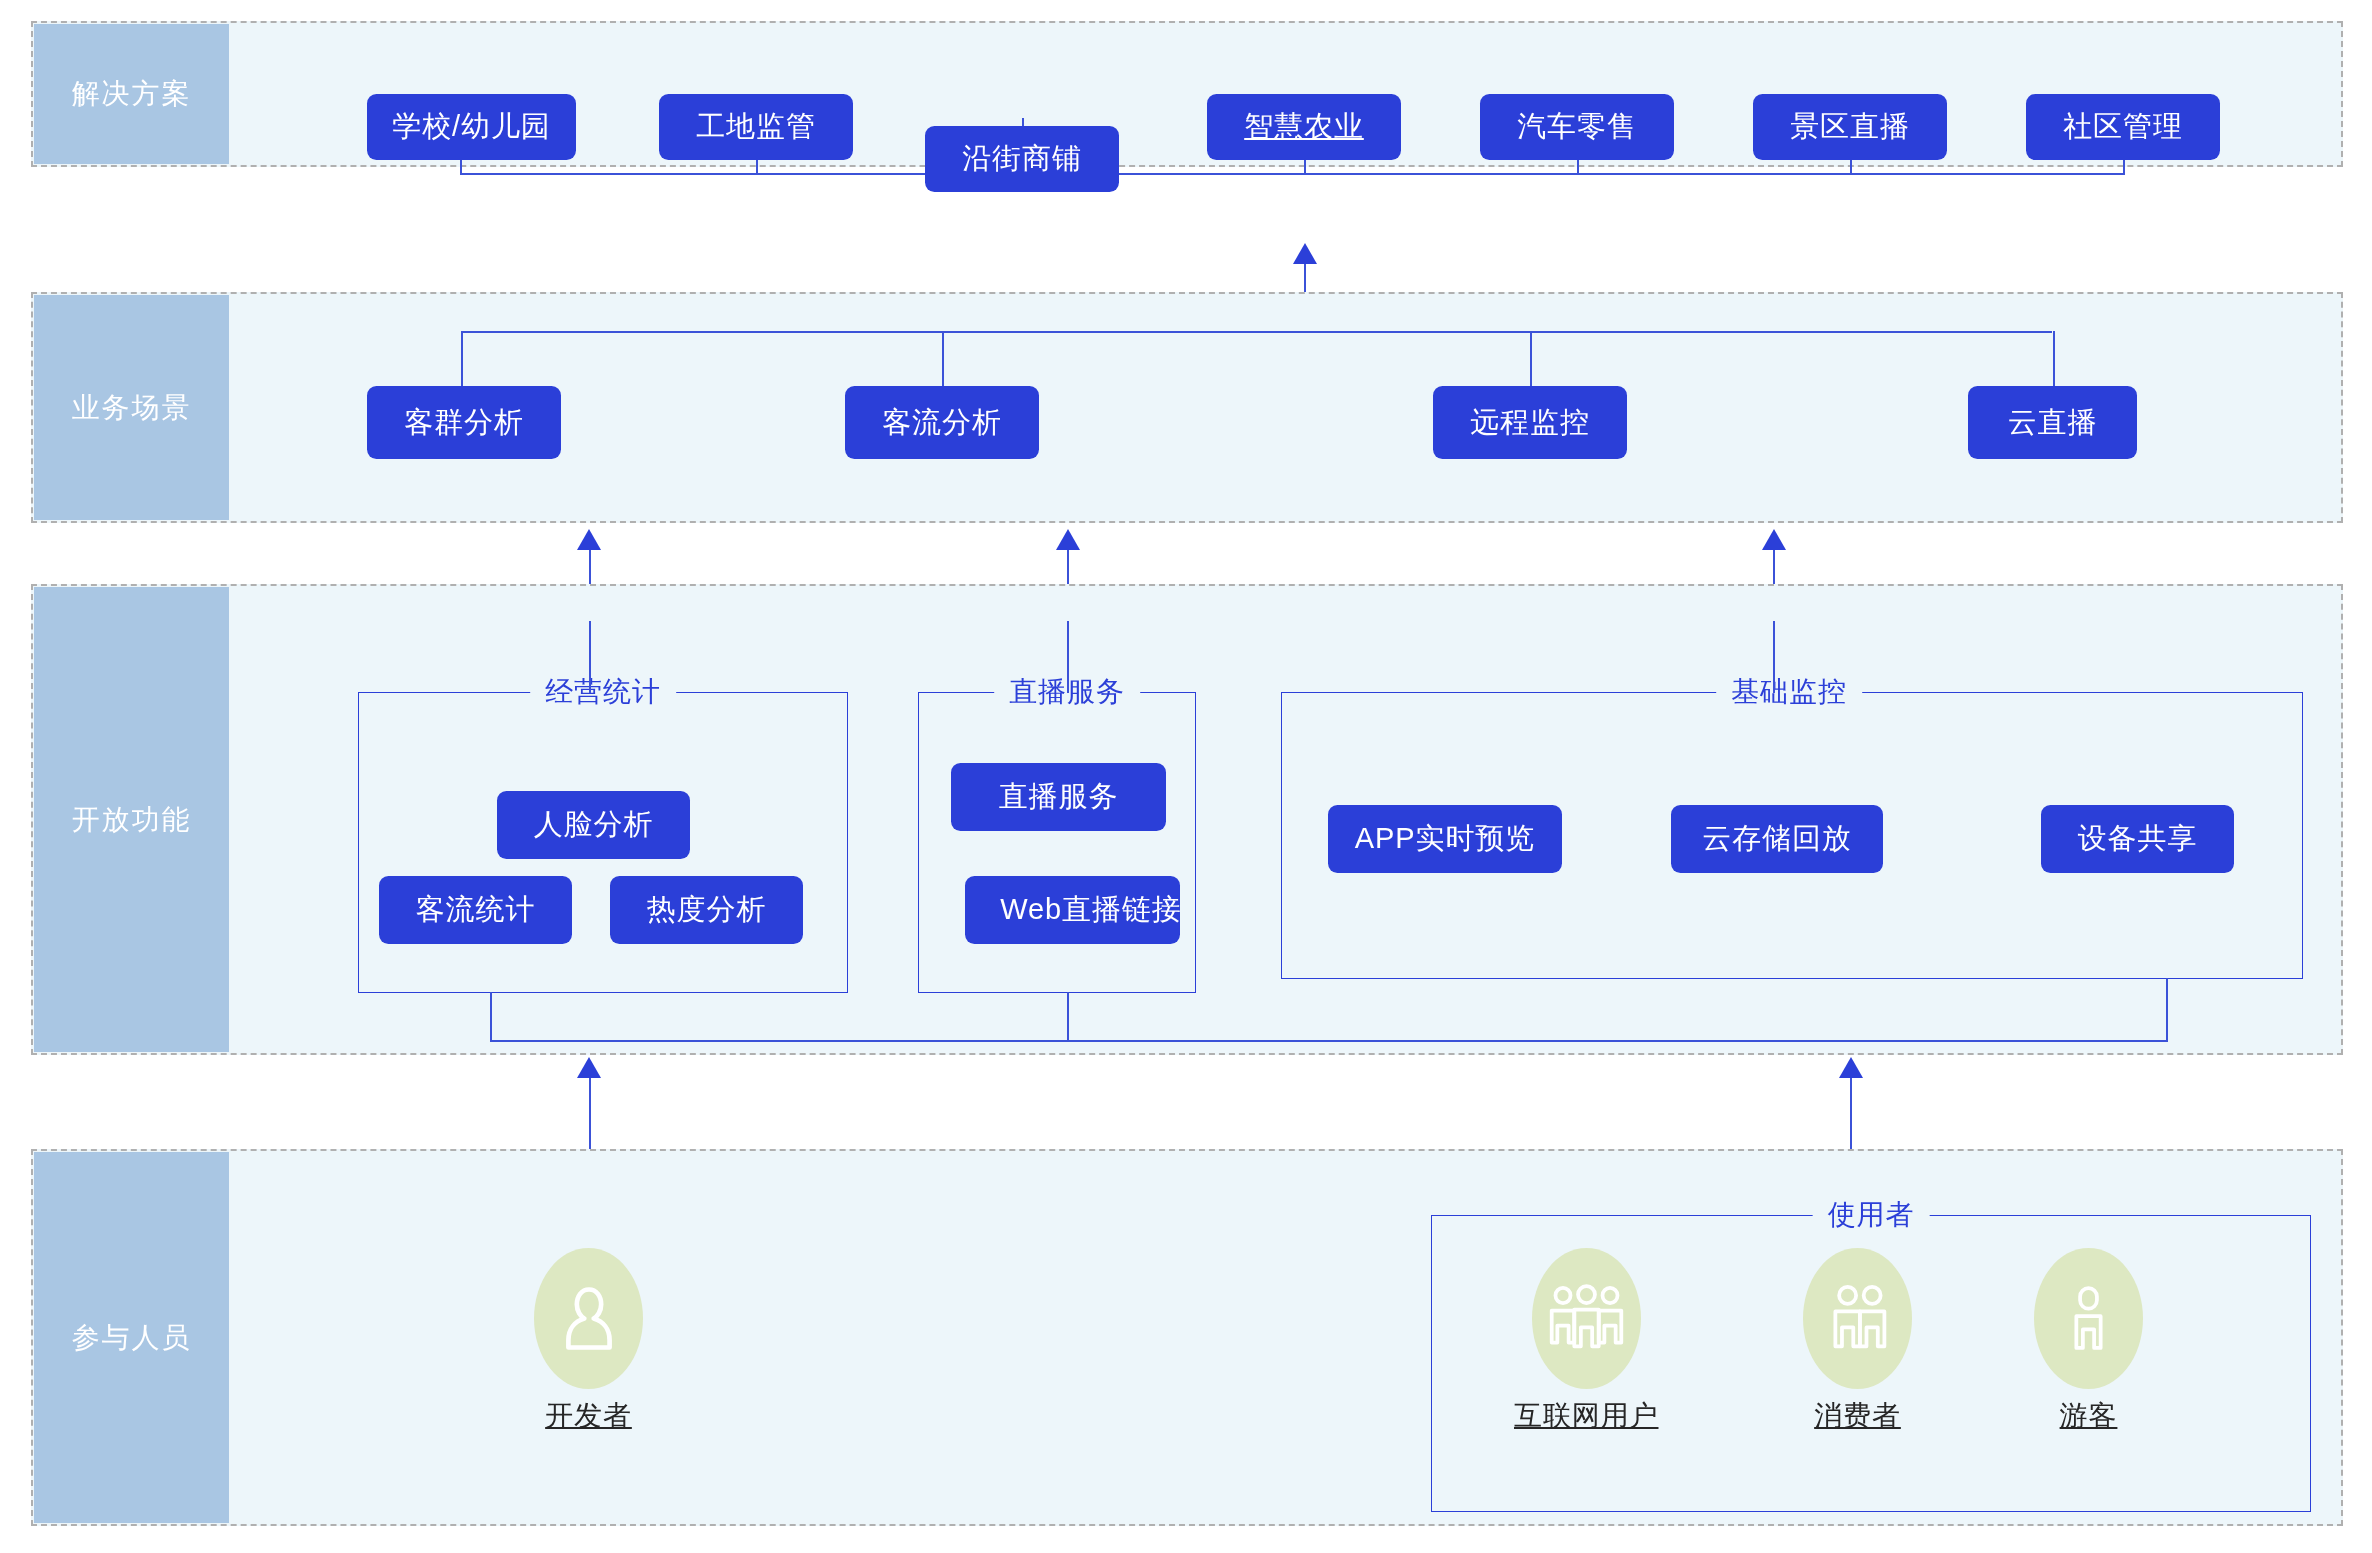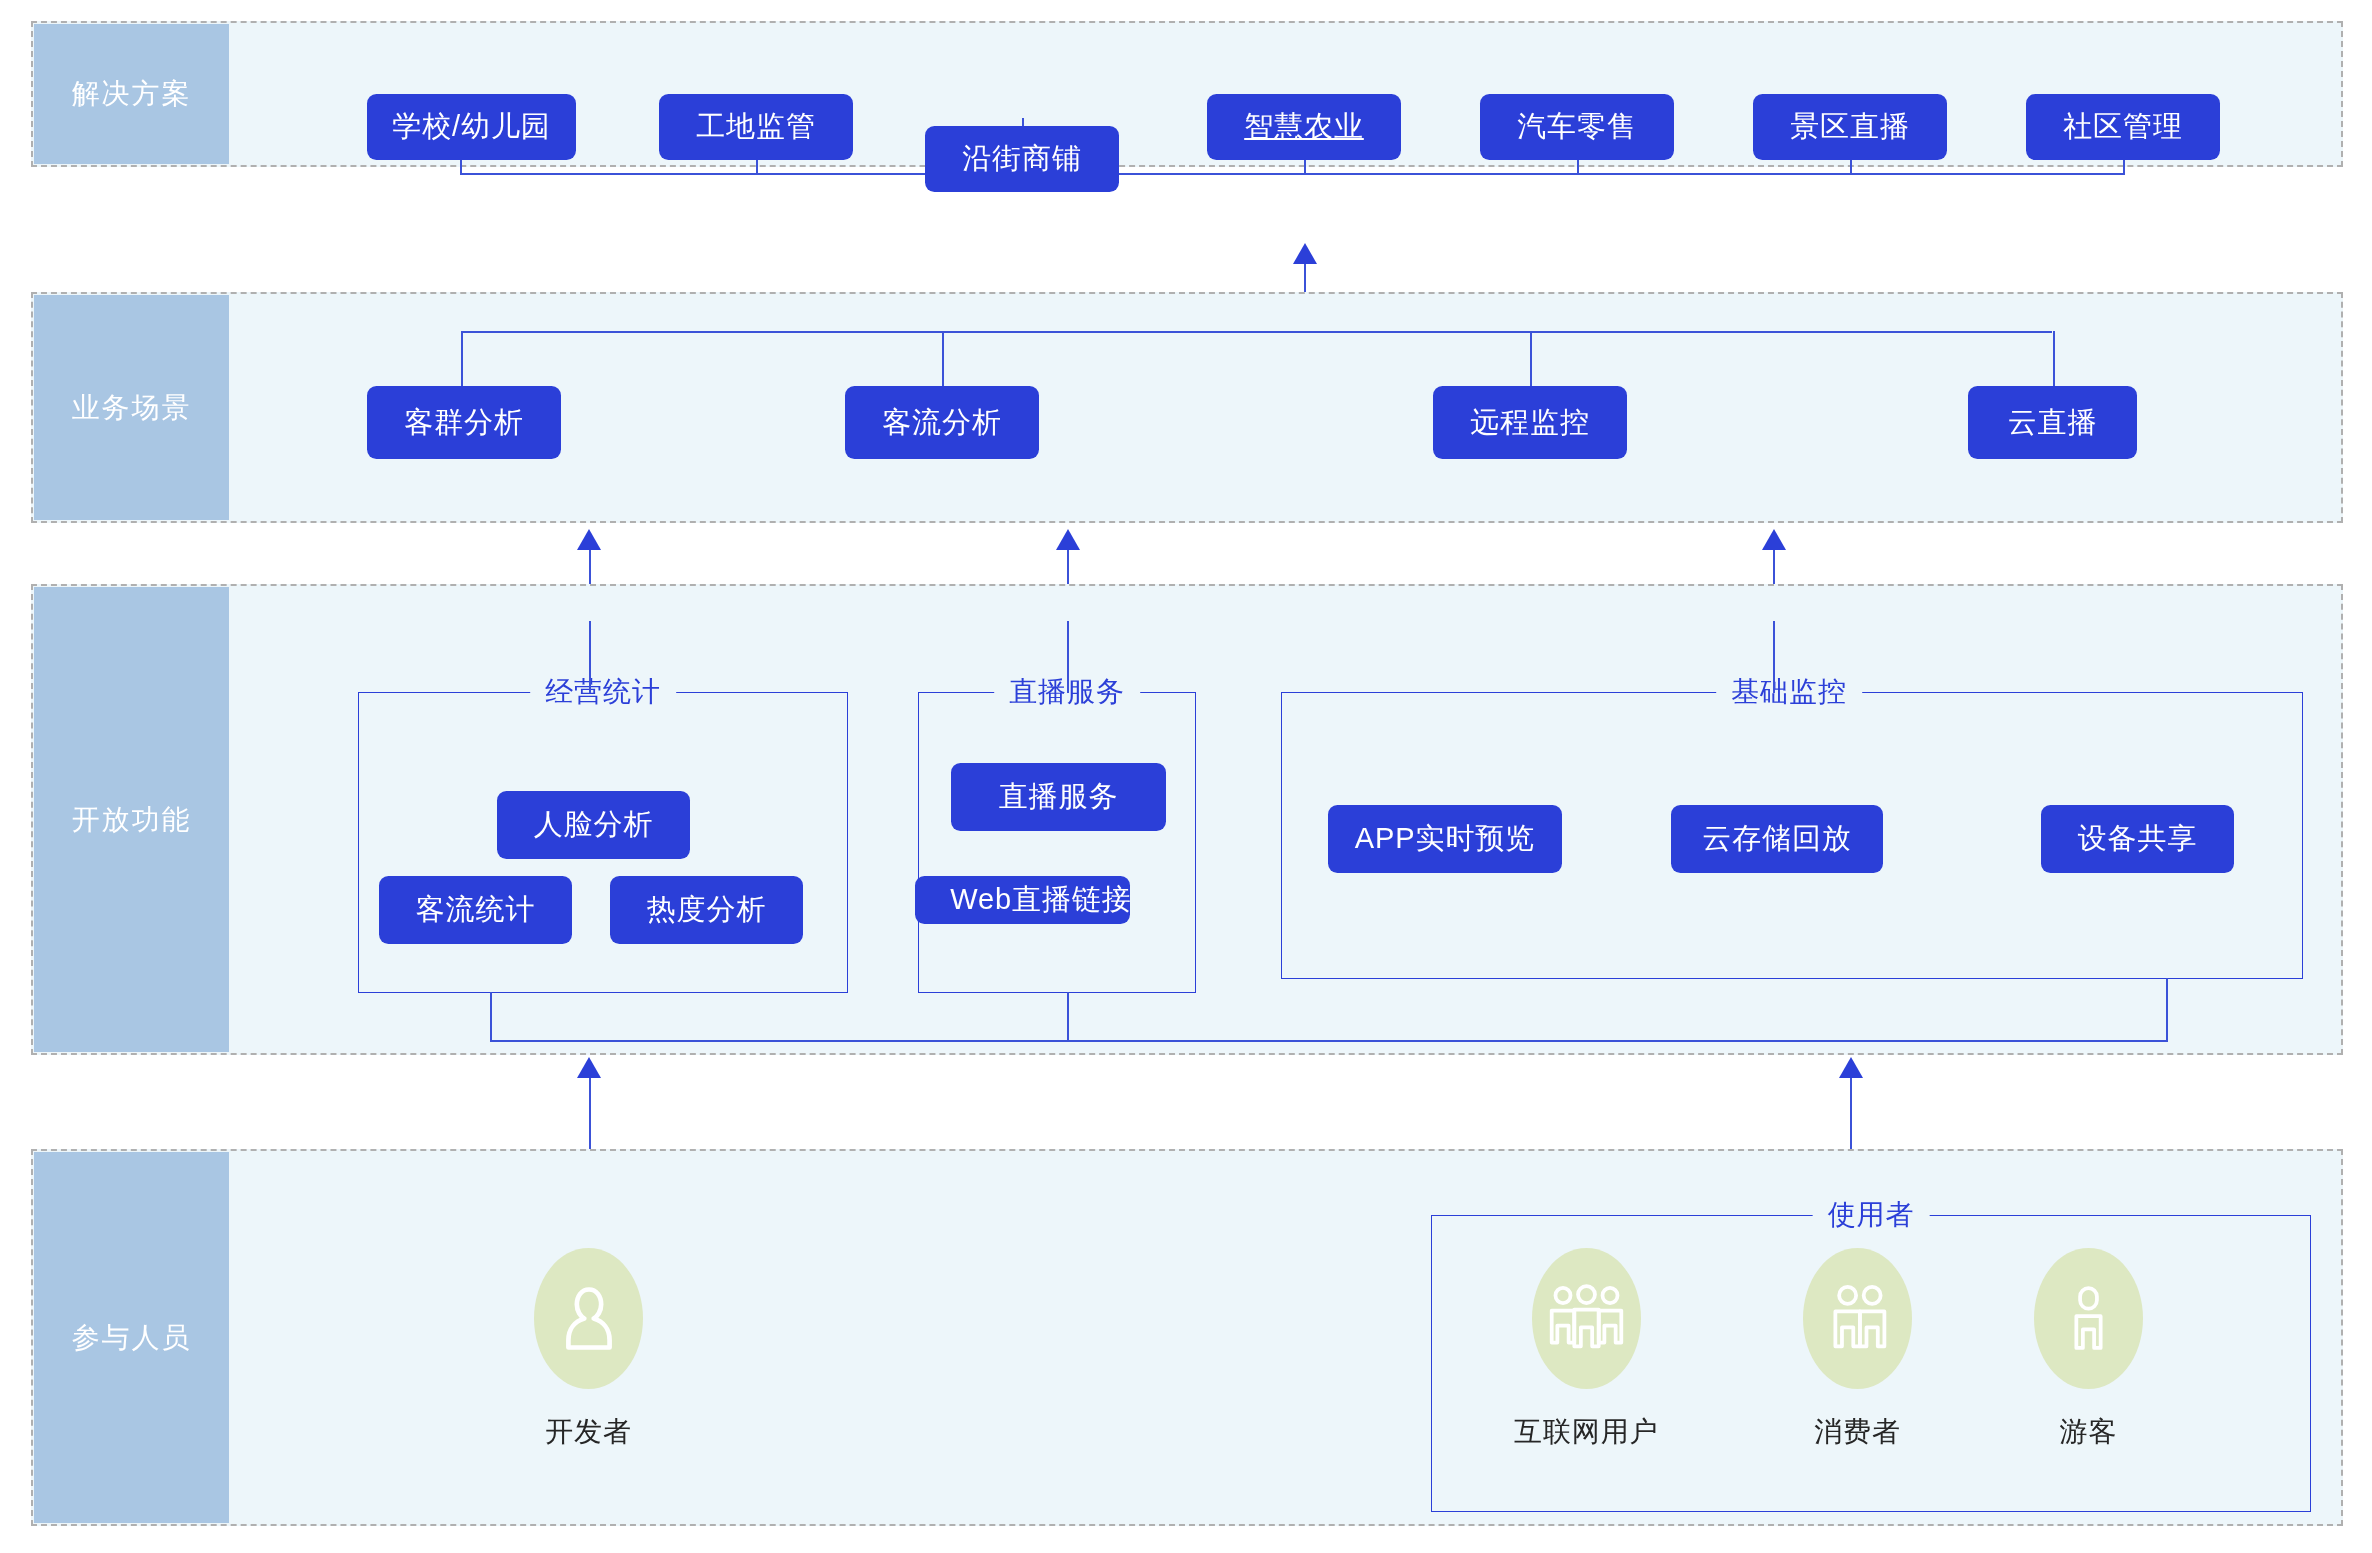--- a/index.html
+++ b/index.html
@@ -104,25 +104,26 @@
   .persona-avatar {
     width: 109px;
     height: 141px;
     border-radius: 50%;
     background: #dde8c2;
     display: flex;
     align-items: center;
     justify-content: center;
   }
   .persona-label {
-    margin-top: 24px;
+    margin-top: 8px;
     font-size: 28px;
     color: #262626;
     white-space: nowrap;
     letter-spacing: 0.9px;
+    text-decoration: underline;
   }
 </style>
 </head>
 <body>
 
 <div id="canvas">
 
   <div class="band" style="left:31px; top:21px; width:2312px; height:146px;"></div>
   <div class="band-label" style="left:34px; top:23.5px; width:195px; height:140px;">解决方案</div>
 
@@ -176,21 +177,21 @@
   <div class="node" style="left:379px; top:876px; width:193px; height:68px;">客流统计</div>
   <div class="node" style="left:610px; top:876px; width:193px; height:68px;">热度分析</div>
 
   <div class="vline" style="left:589px; top:621px; height:72px;"></div>
 
   <div class="vline" style="left:490px; top:992px; height:49px;"></div>
 
   <div class="group" style="left:918px; top:692px; width:278px; height:301px;"></div>
   <div class="group-title" style="left:1067px; top:692px;">直播服务</div>
   <div class="node" style="left:951px; top:763px; width:215px; height:68px;">直播服务</div>
-  <div class="node" style="left:915px; top:876px; width:215px; height:48px;padding-left:37px;">Web直播链接</div>
+  <div class="node" style="left:965px; top:876px; width:215px; height:68px;padding-left:37px;">Web直播链接</div>
   <div class="vline" style="left:1067px; top:621px; height:72px;"></div>
   <div class="vline" style="left:1067px; top:992px; height:49px;"></div>
 
   <div class="group" style="left:1281px; top:692px; width:1022px; height:287px;"></div>
   <div class="group-title" style="left:1789px; top:692px;">基础监控</div>
   <div class="node" style="left:1328px; top:805px; width:234px; height:68px;">APP实时预览</div>
   <div class="node" style="left:1671px; top:805px; width:212px; height:68px;">云存储回放</div>
   <div class="node" style="left:2041px; top:805px; width:193px; height:68px;">设备共享</div>
   <div class="vline" style="left:1773px; top:621px; height:72px;"></div>
   <div class="vline" style="left:2166px; top:978px; height:63px;"></div>

